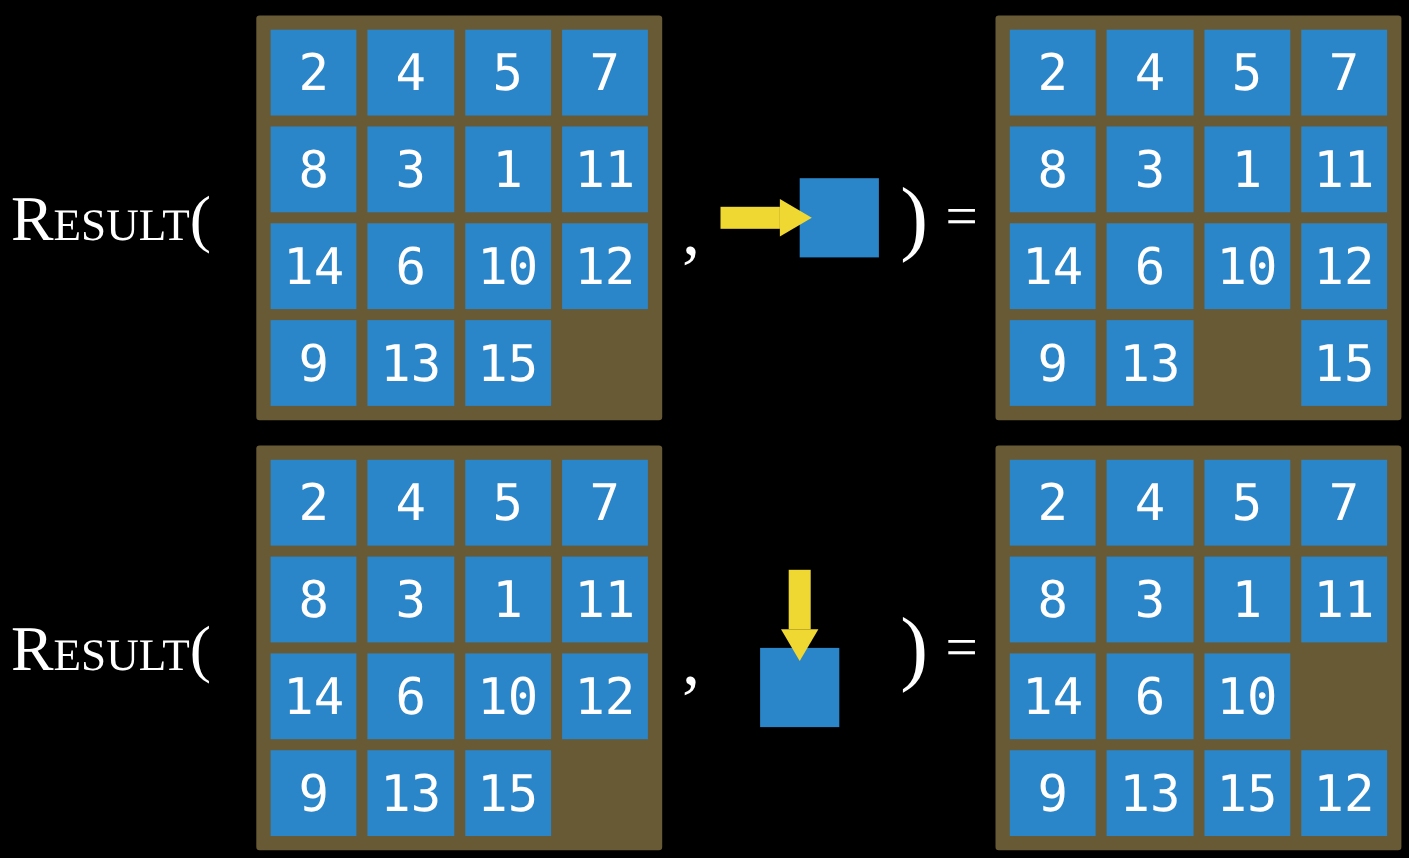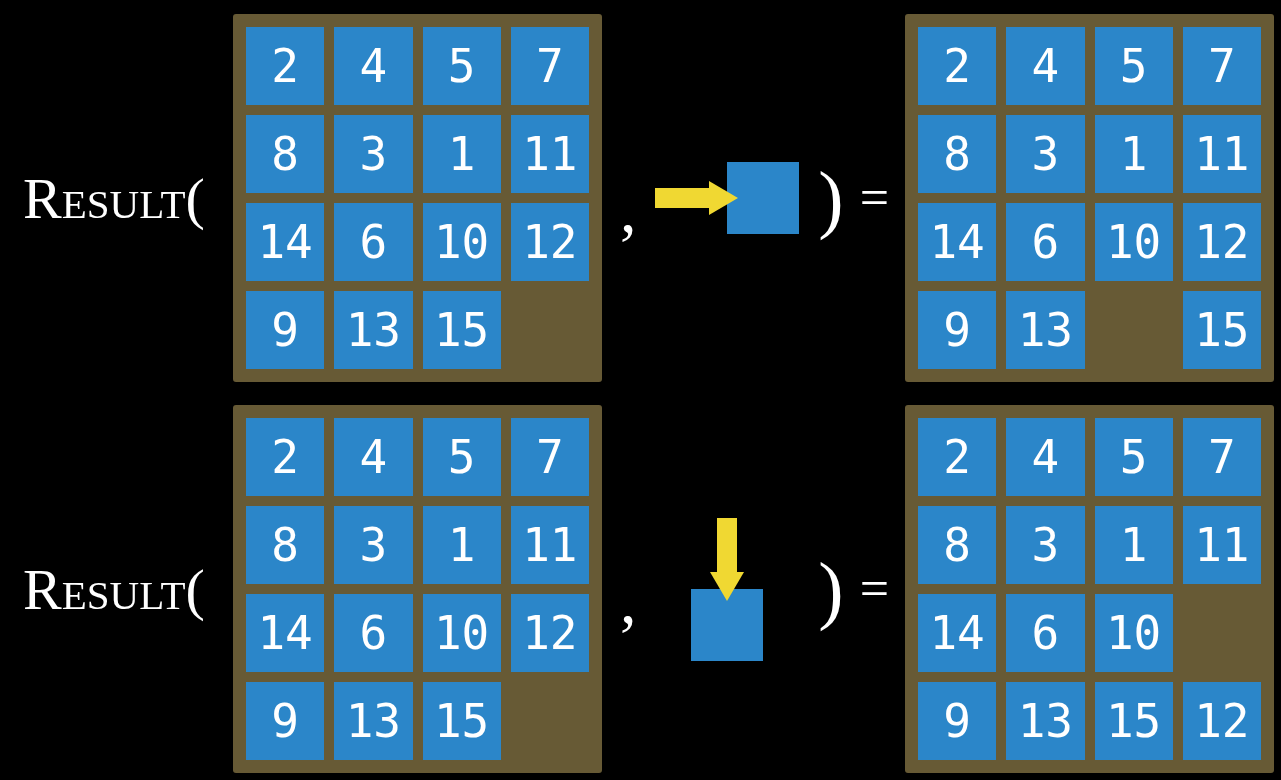--- a/index.html
+++ b/index.html
@@ -27,21 +27,21 @@
     height: 368px;
     flex: none;
     display: flex;
     align-items: stretch;
   }
   .func-label {
     width: 233px;
     flex: none;
     display: flex;
     align-items: center;
-    padding-left: 23px;
+    padding-left: 10px;
     color: var(--white);
     font-family: "Liberation Serif", serif;
     font-variant: small-caps;
     font-size: 58px;
     letter-spacing: 0px;
     white-space: nowrap;
   }
   .puzzle-grid {
     width: 369px; height: 368px;
     flex: none;

